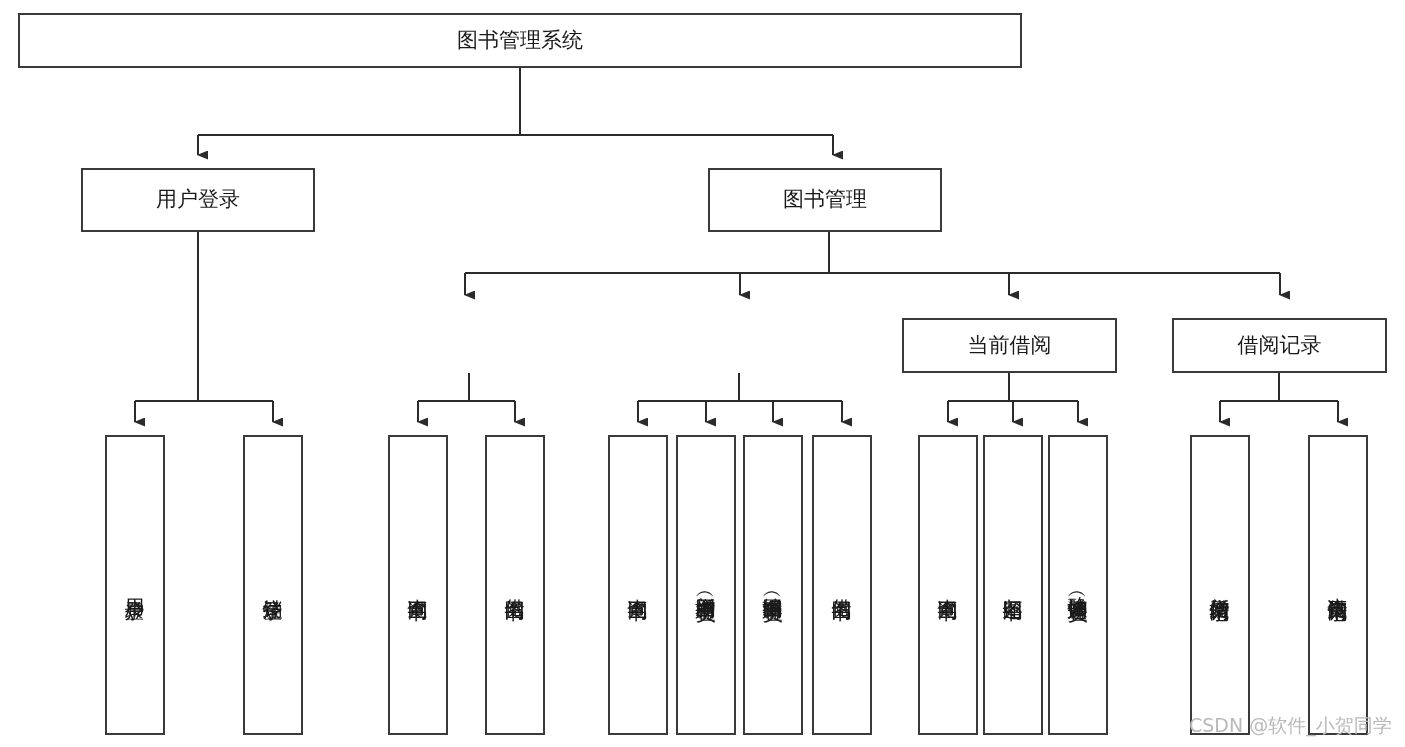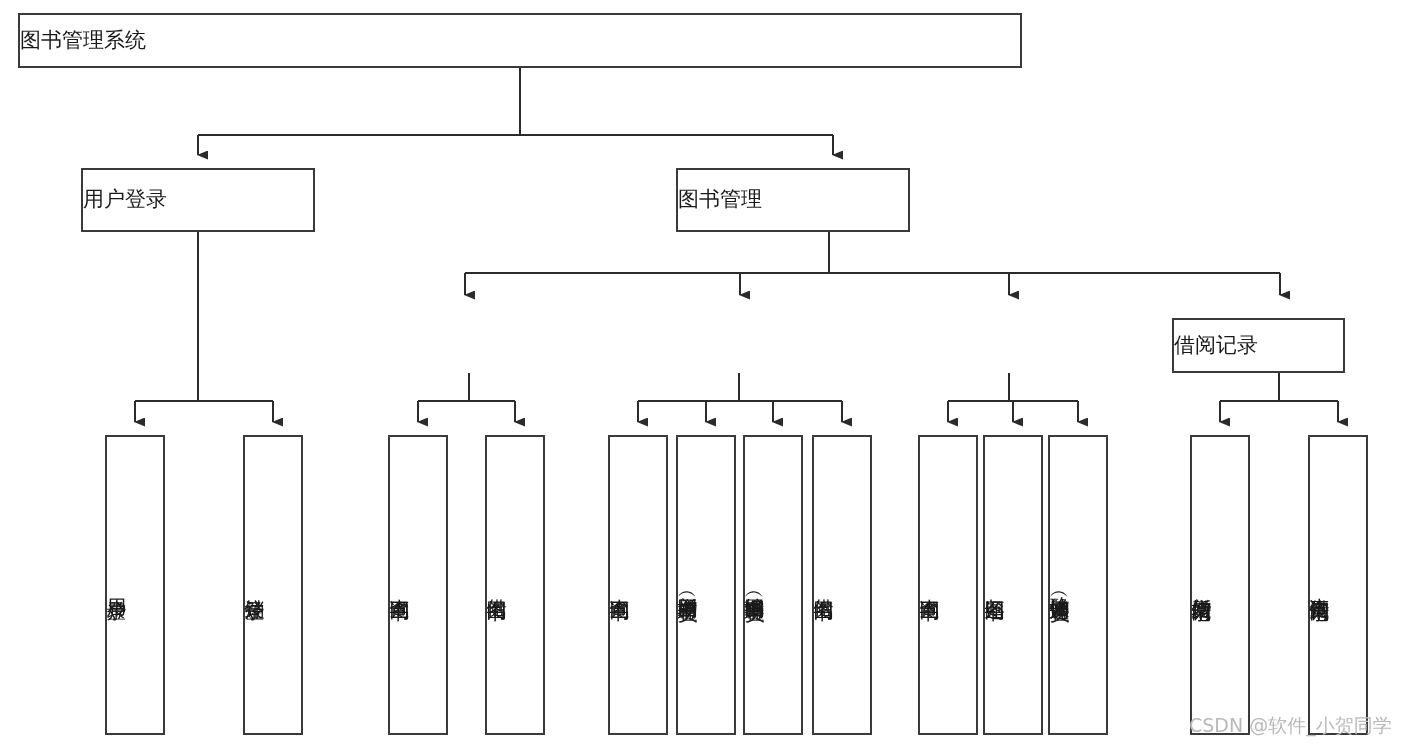--- a/index.html
+++ b/index.html
@@ -26,20 +26,21 @@
     width: 1405px;
     height: 747px;
   }
   .node {
     position: absolute;
     box-sizing: border-box;
     background: #ffffff;
     border: 2px solid #3a3a3a;
     display: flex;
     align-items: center;
+    justify-content: center;
     color: #1a1a1a;
   }
   .node.h {
     font-size: 21px;
     line-height: 1.1;
     white-space: nowrap;
   }
   .node.v {
     font-size: 20px;
   }
@@ -116,25 +117,28 @@
     </g>
   </svg>
 
   <div class="node h" style="left:18px; top:13px; width:1004px; height:55px;">
     <span>图书管理系统</span>
   </div>
 
   <div class="node h" style="left:81px; top:168px; width:234px; height:64px;">
     <span>用户登录</span>
   </div>
-  <div class="node h" style="left:676px; top:168px; width:234px; height:64px;">
+  <div class="node h" style="left:708px; top:168px; width:234px; height:64px;">
     <span>图书管理</span>
   </div>
 
-  <div class="node h" style="left:1172px; top:318px; width:173px; height:55px;">
+  <div class="node h" style="left:902px; top:318px; width:215px; height:55px;">
+    <span>当前借阅</span>
+  </div>
+  <div class="node h" style="left:1172px; top:318px; width:215px; height:55px;">
     <span>借阅记录</span>
   </div>
 
   <div class="node v" style="left:105px; top:435px; width:60px; height:300px;">
     <span class="vtext">用户登录</span>
   </div>
   <div class="node v" style="left:243px; top:435px; width:60px; height:300px;">
     <span class="vtext">注销登录</span>
   </div>
 

